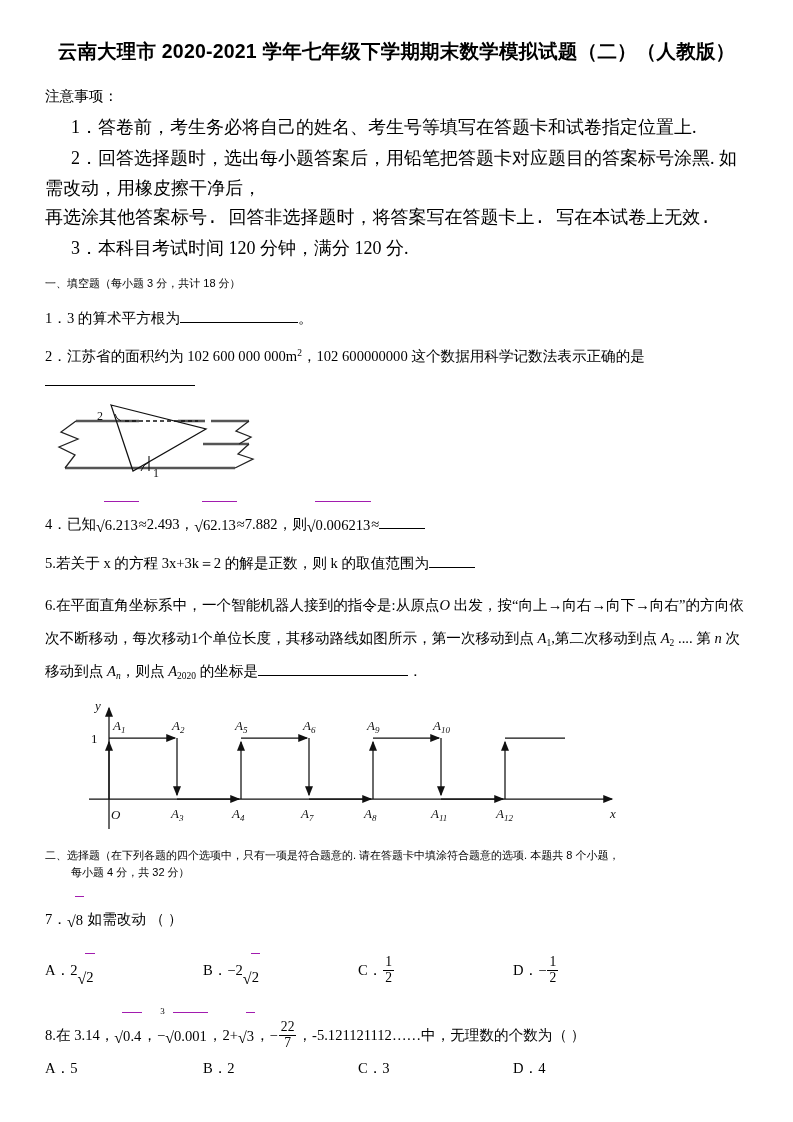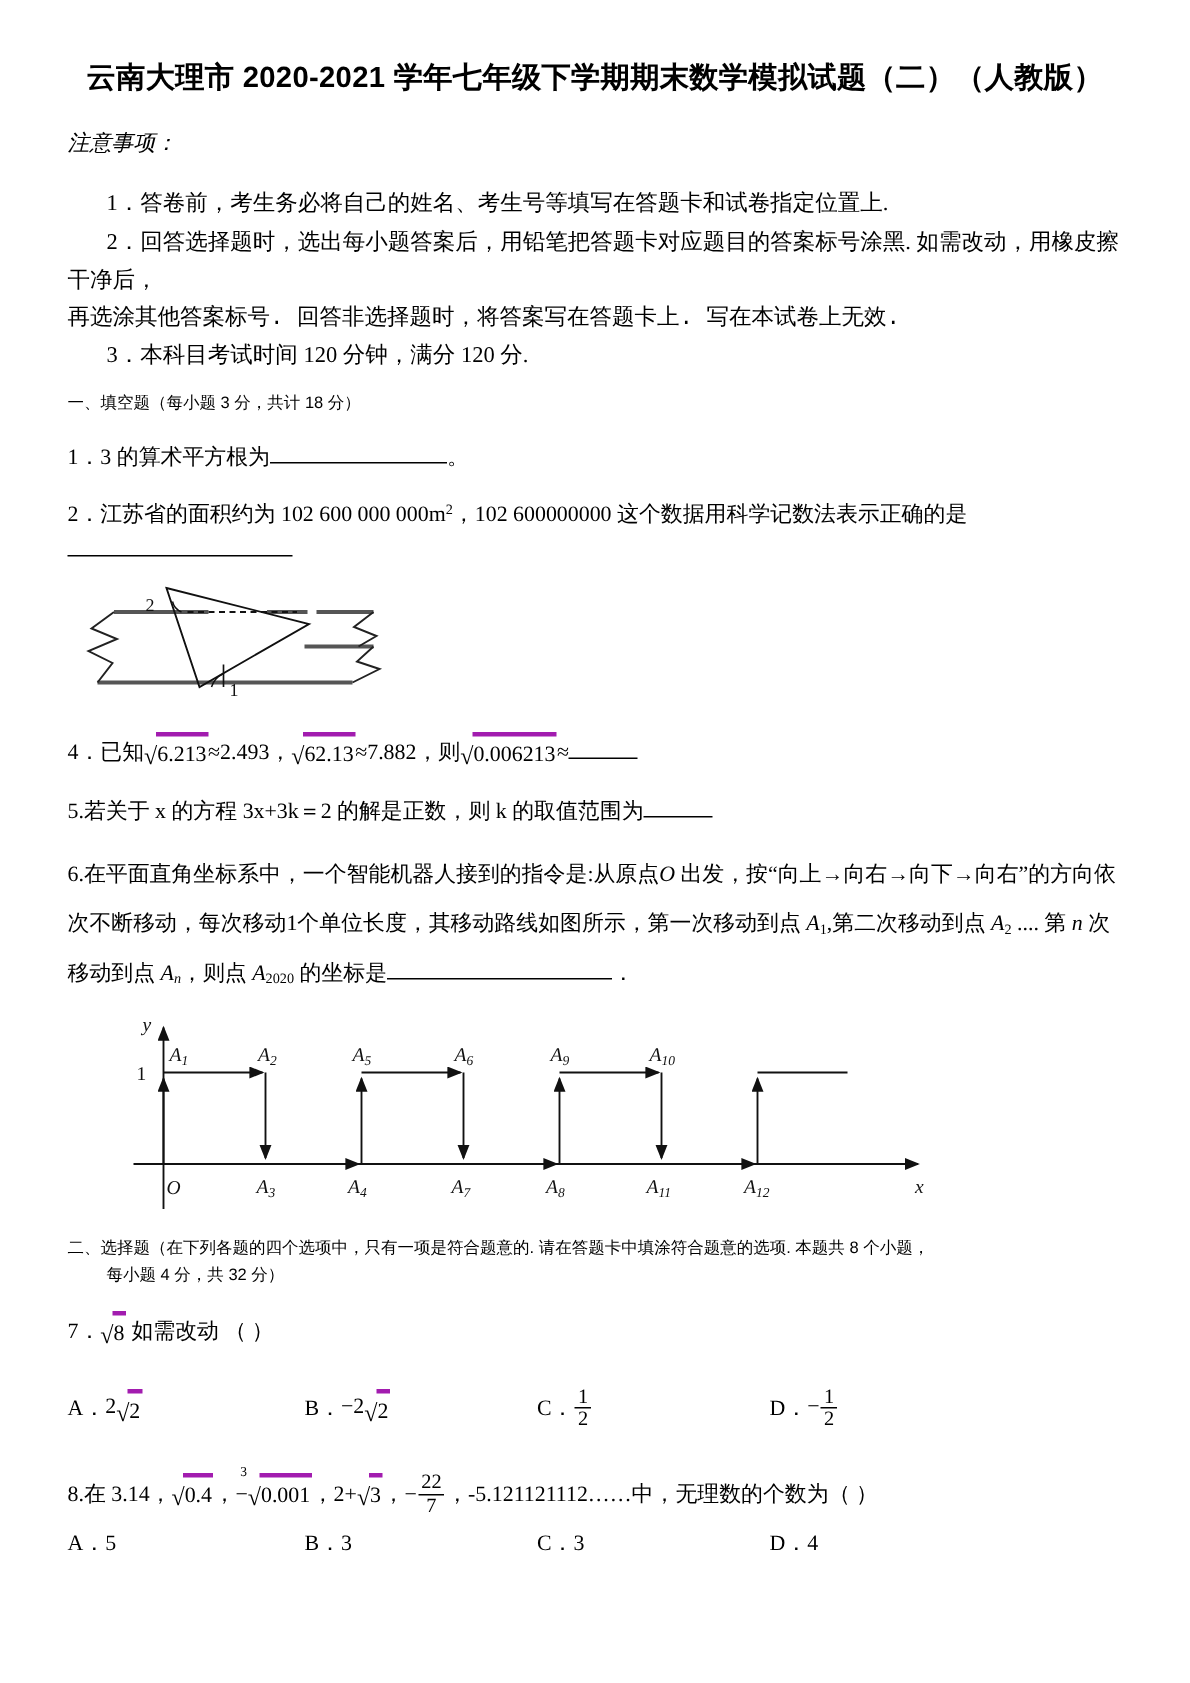--- a/index.html
+++ b/index.html
@@ -26,23 +26,23 @@
   
   .doc-title{
     font-family:"Liberation Sans","DejaVu Sans",sans-serif;
     font-weight:bold;
     font-size:19.5px;
     text-align:center;
     letter-spacing:0.2px;
     margin:0 0 20px 0;
     white-space:nowrap;
   }
-  .note-head{ font-size:14.6px; line-height:1.6; margin:0 0 16px 0;font-style:italic;}
+  .note-head{ font-size:14.6px; line-height:1.6; margin:0 0 4px 0;}
   .note-item{
-    font-size:15px;
+    font-size:18px;
     line-height:1.68;
     margin:0;
     text-indent:26px;
   }
   .note-item.cont{ text-indent:0;font-family:Liberation Mono, monospace; }
 
   .sec-head{
     font-family:"Liberation Sans","DejaVu Sans",sans-serif;
     font-weight:normal;
     font-size:11px;
@@ -67,22 +67,22 @@
 
   sub{font-size:9.5px; vertical-align:-0.28em;}
   sup{font-size:9.5px; vertical-align:0.48em;}
   .ital{font-style:italic;}
 
   
   .rad{ display:inline-block; position:relative; white-space:nowrap; vertical-align:-1px;}
   .rad > .sign{ font-size:16px; line-height:1; display:inline-block; vertical-align:-2px;}
   .rad > .rand{
     display:inline-block;
-    border-top:3px solid #a21caf;
-    padding:4px 1px 0 1px;
+    border-top:1px solid #a21caf;
+    padding:15px 1px 0 1px;
     margin-left:-1px;
     line-height:1.18;
   }
   .rad .idx{
     position:absolute;
     left:-5px; top:-5px;
     font-size:9px;
     line-height:1;
   }
 
@@ -269,19 +269,19 @@
           </span>
     </div>
   </div>
 
   <div class="q" style="margin-top:20px;">
     <span>8.在 3.14，</span><span class="rad"><span class="sign">√</span><span class="rand">0.4</span></span><span>，</span><span>−</span><span class="rad"><span class="idx">3</span><span class="sign">√</span><span class="rand">0.001</span></span><span>，2</span><span>+</span><span class="rad"><span class="sign">√</span><span class="rand">3</span></span><span>，</span><span>−</span><span class="frac"><span class="num">22</span><span class="den">7</span></span><span>，-5.121121112……中，无理数的个数为（     ）</span>
   </div>
 
   <div class="opts" style="">
     <div class="op op1">A．5</div>
-    <div class="op op2">B．3</div>
+    <div class="op op2">B．2</div>
     <div class="op op3">C．3</div>
     <div class="op">D．4</div>
   </div>
 
 </div>
 </div>
 
 </body></html>

